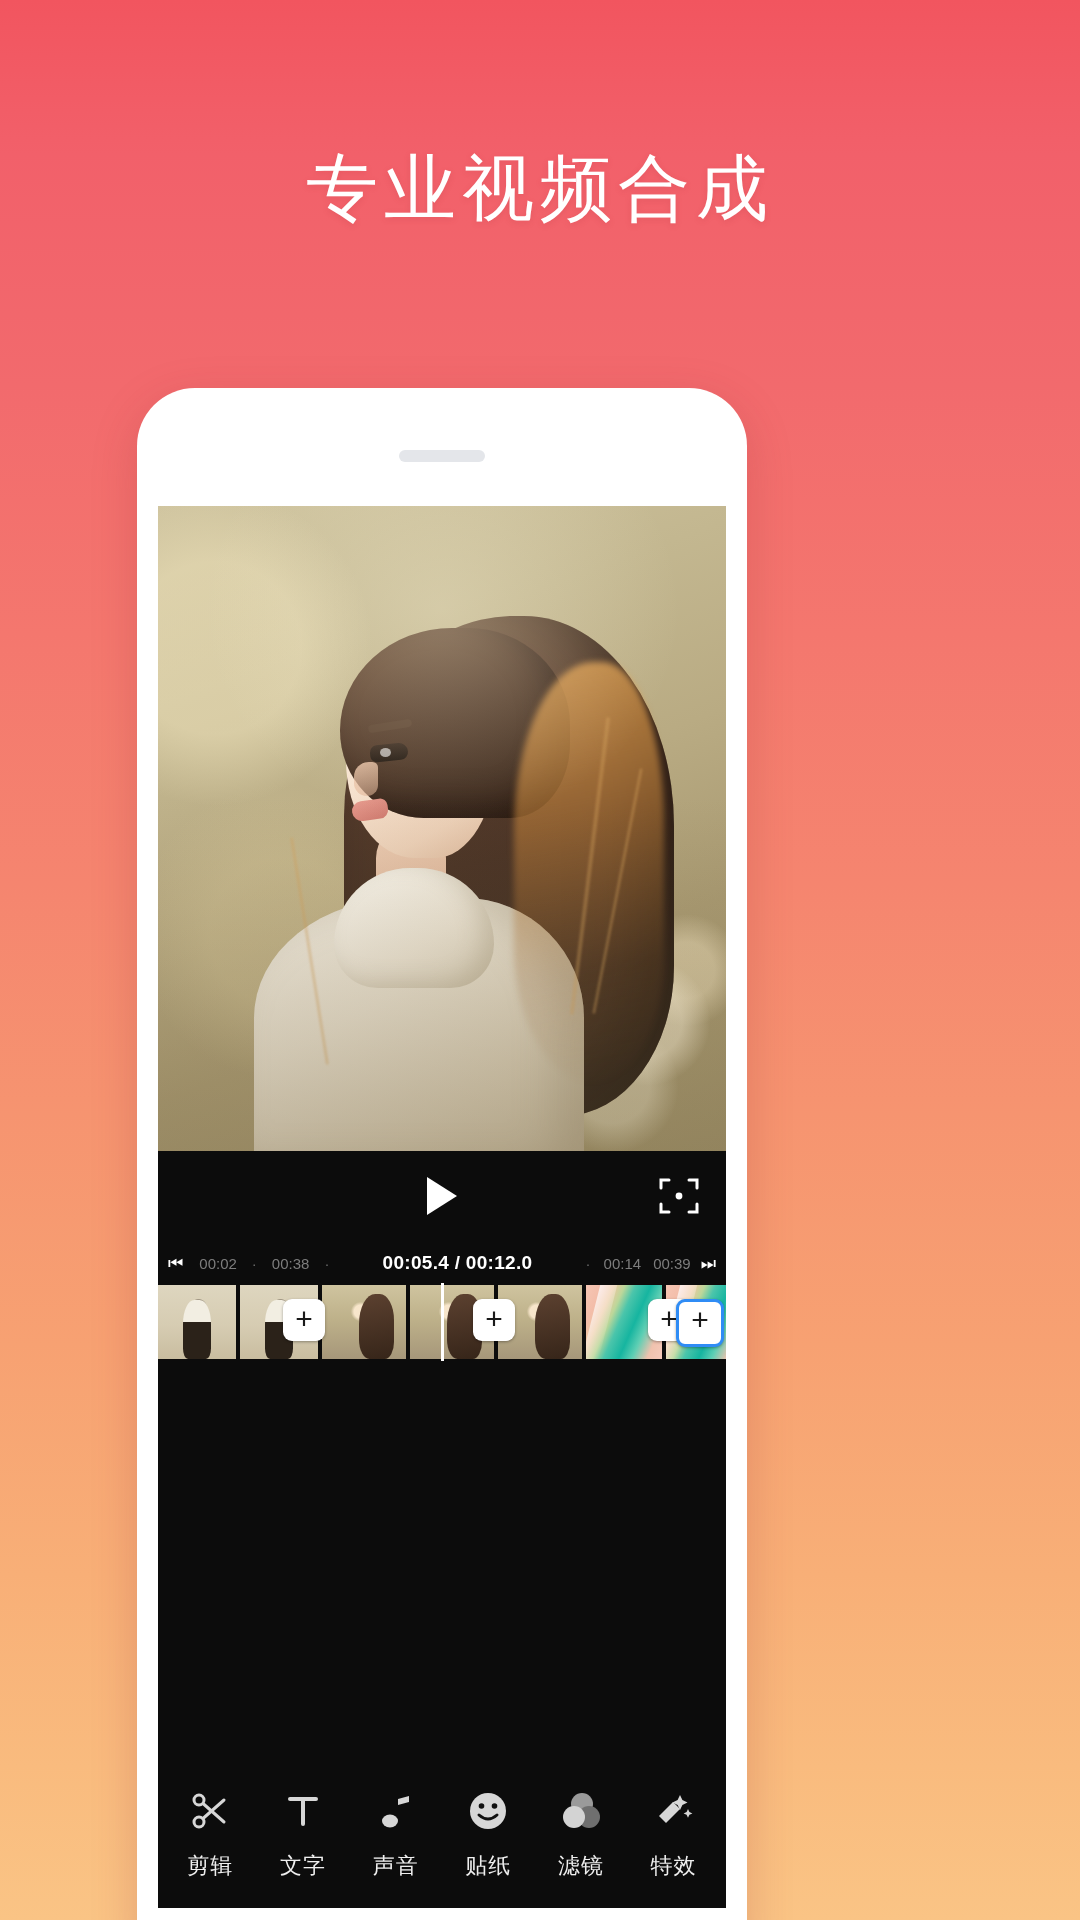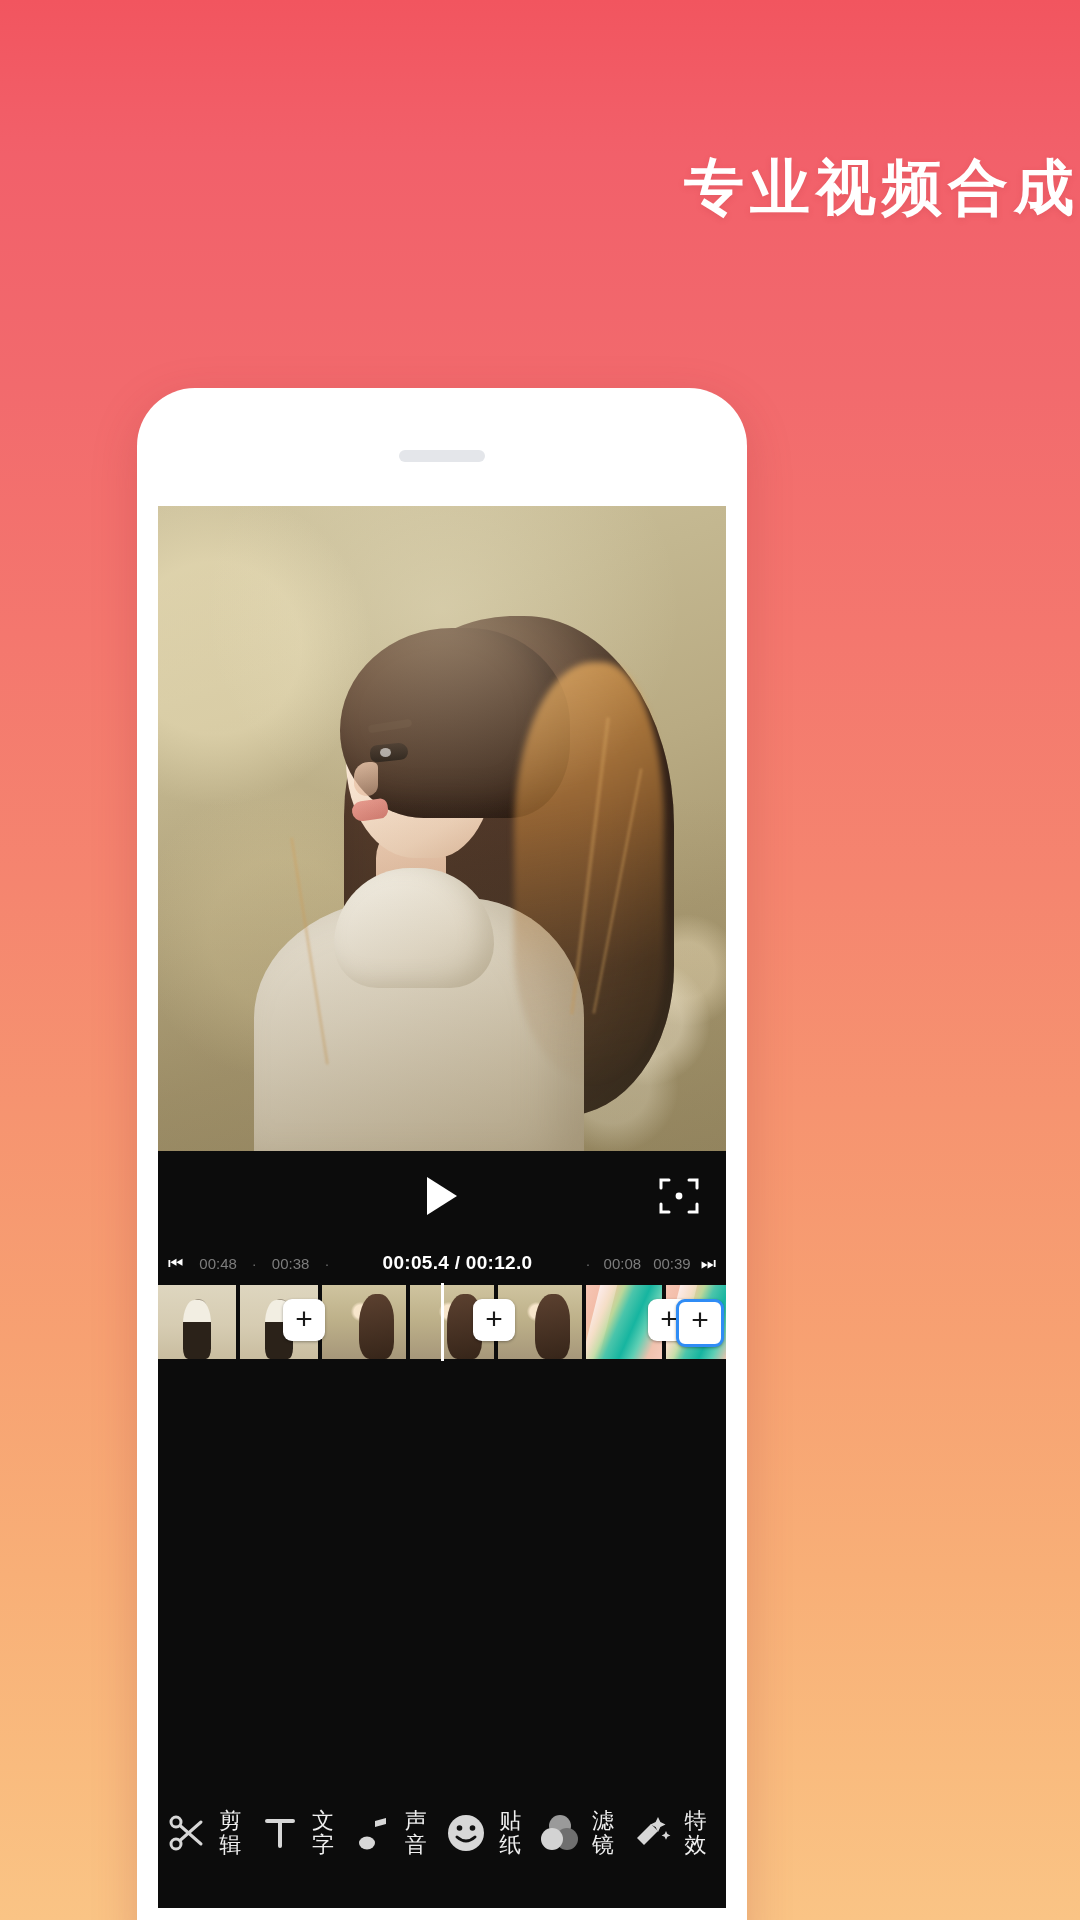--- a/index.html
+++ b/index.html
@@ -28,26 +28,26 @@
         #fac485 100%);
     overflow: hidden;
   }
 
   
   .headline {
     position: absolute;
     left: 0;
     right: 0;
     top: 128px;
-    text-align: right;
+    text-align: center;
     color: #ffffff;
-    font-size: 60px;
+    font-size: 72px;
     line-height: 120px;
     letter-spacing: 6px;
-    font-weight: 700;
+    font-weight: 400;
     text-shadow: 0 2px 6px rgba(180, 50, 60, 0.18);
     white-space: nowrap;
   }
 
   
   .phone {
     position: absolute;
     left: 137px;
     top: 388px;
     width: 610px;
@@ -373,23 +373,23 @@
     background: #0c0c0c;
     display: flex;
     align-items: center;
     justify-content: space-around;
     padding: 0 6px;
     box-sizing: border-box;
   }
   .tool {
     width: 86px;
     display: flex;
-    flex-direction: row;
+    flex-direction: column;
     align-items: center;
-    gap: 12px;
+    gap: 20px;
     cursor: pointer;
   }
   .tool-ico {
     height: 46px;
     width: 46px;
     display: flex;
     align-items: center;
     justify-content: center;
     color: #d7d7d7;
   }
@@ -444,33 +444,33 @@
             </g>
             <circle cx="23" cy="23" r="3.4" fill="#ffffff"></circle>
           </svg>
         </div>
       </div>
 
       <div class="ruler">
         <div class="ruler-inner">
           <span class="nav-icon">⏮</span>
           <span style="width:16px"></span>
-          <span class="ruler-mark">00:48</span>
+          <span class="ruler-mark">00:02</span>
           <span style="width:14px"></span>
           <span class="ruler-dot">·</span>
           <span style="width:14px"></span>
           <span class="ruler-mark">00:38</span>
           <span style="width:14px"></span>
           <span class="ruler-dot">·</span>
           <span class="sp"></span>
           <span class="ruler-center">00:05.4 / 00:12.0</span>
           <span class="sp"></span>
           <span class="ruler-dot">·</span>
           <span style="width:12px"></span>
-          <span class="ruler-mark">00:08</span>
+          <span class="ruler-mark">00:14</span>
           <span style="width:12px"></span>
           <span class="ruler-mark">00:39</span>
           <span style="width:10px"></span>
           <span class="nav-icon">⏭</span>
         </div>
       </div>
 
       <div class="strip">
         <div class="clips">
           <div class="clip thumb-a" style="width:78px"></div>

